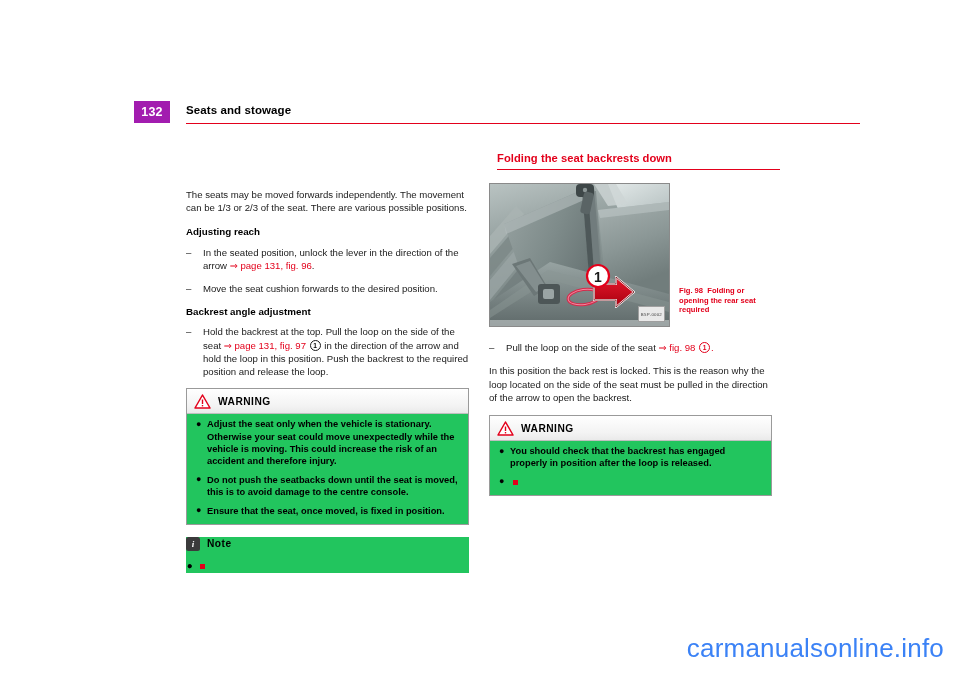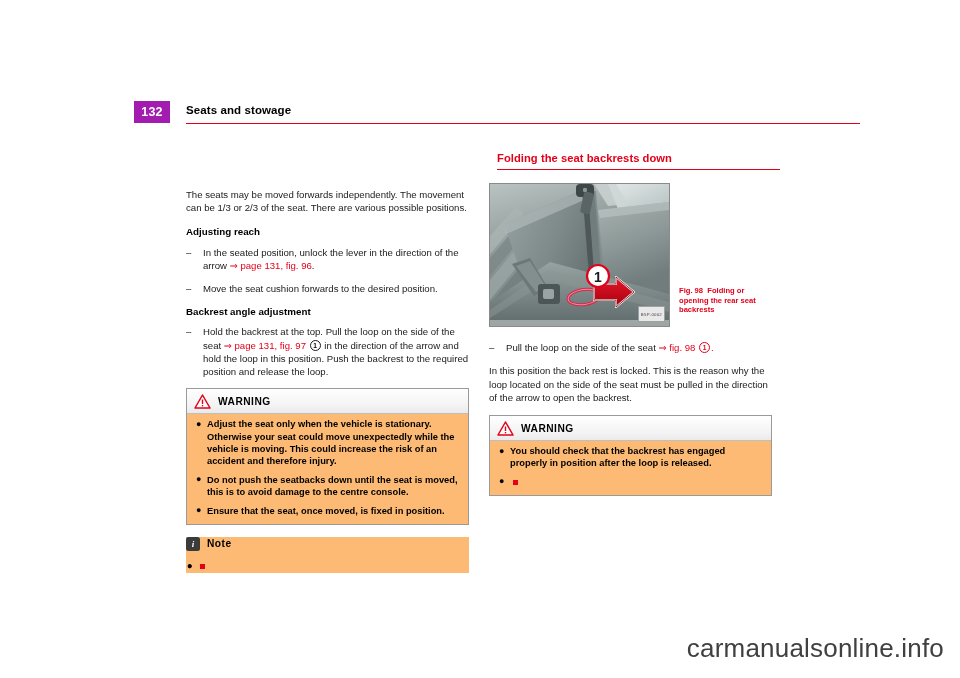--- a/index.html
+++ b/index.html
@@ -144,21 +144,21 @@
     background: #fff;
   }
   .callout.red {
     border-color: #e3001b;
     color: #e3001b;
   }
 
   
   .box {
     border: 1px solid #9a9a9a;
-    background: #fdba74;
+    background: #22c55e;
     margin: 0 0 12px 0;
     box-sizing: border-box;
   }
   .box-head {
     display: flex;
     align-items: center;
     gap: 7px;
     padding: 5px 7px 4px 7px;
     background: linear-gradient(to bottom, #ffffff 0%, #f3f3f3 70%, #eaeaea 100%);
     border-bottom: 1px solid #bfbfbf;
@@ -273,21 +273,21 @@
     padding: 0.5px 2px;
     font-family: "Liberation Sans", sans-serif;
   }
 
   
   .site-watermark {
     position: absolute;
     right: 16px;
     bottom: 14px;
     font-size: 26px;
-    color: #404040;
+    color: #3b82f6;
     letter-spacing: 0.2px;
     font-family: "Liberation Sans", sans-serif;
   }
 </style>
 </head>
 <body>
 
 <div class="page">
 
   <div class="header">
@@ -452,21 +452,21 @@
             <circle cx="108" cy="92" r="11" fill="#ffffff" stroke="#e3001b" stroke-width="2.2"></circle>
             <text x="108" y="97.5" text-anchor="middle" font-family="Liberation Sans, sans-serif" font-size="14" font-weight="bold" fill="#1a1a1a">1</text>
           </g>
 
           <rect x="0" y="136" width="179" height="6" fill="#cfd6d6" opacity="0.55"></rect>
         </svg>
         <div class="fig-watermark">B5P-0002</div>
       </div>
 
       <div class="fig-caption">
-        <span>Fig. 98</span>&nbsp;&nbsp;<span>Folding or opening the rear seat backrests</span>
+        <span>Fig. 98</span>&nbsp;&nbsp;<span>Folding or opening the rear seat required</span>
       </div>
 
       <div class="fig-spacer"></div>
     </div>
 
     <div class="dash-item">
       <span class="dash">–</span>
       <span>Pull the loop on the side of the seat</span>
       <span class="xref">⇒ fig. 98</span>
       <span class="callout red">1</span><span class="xref">.</span>

